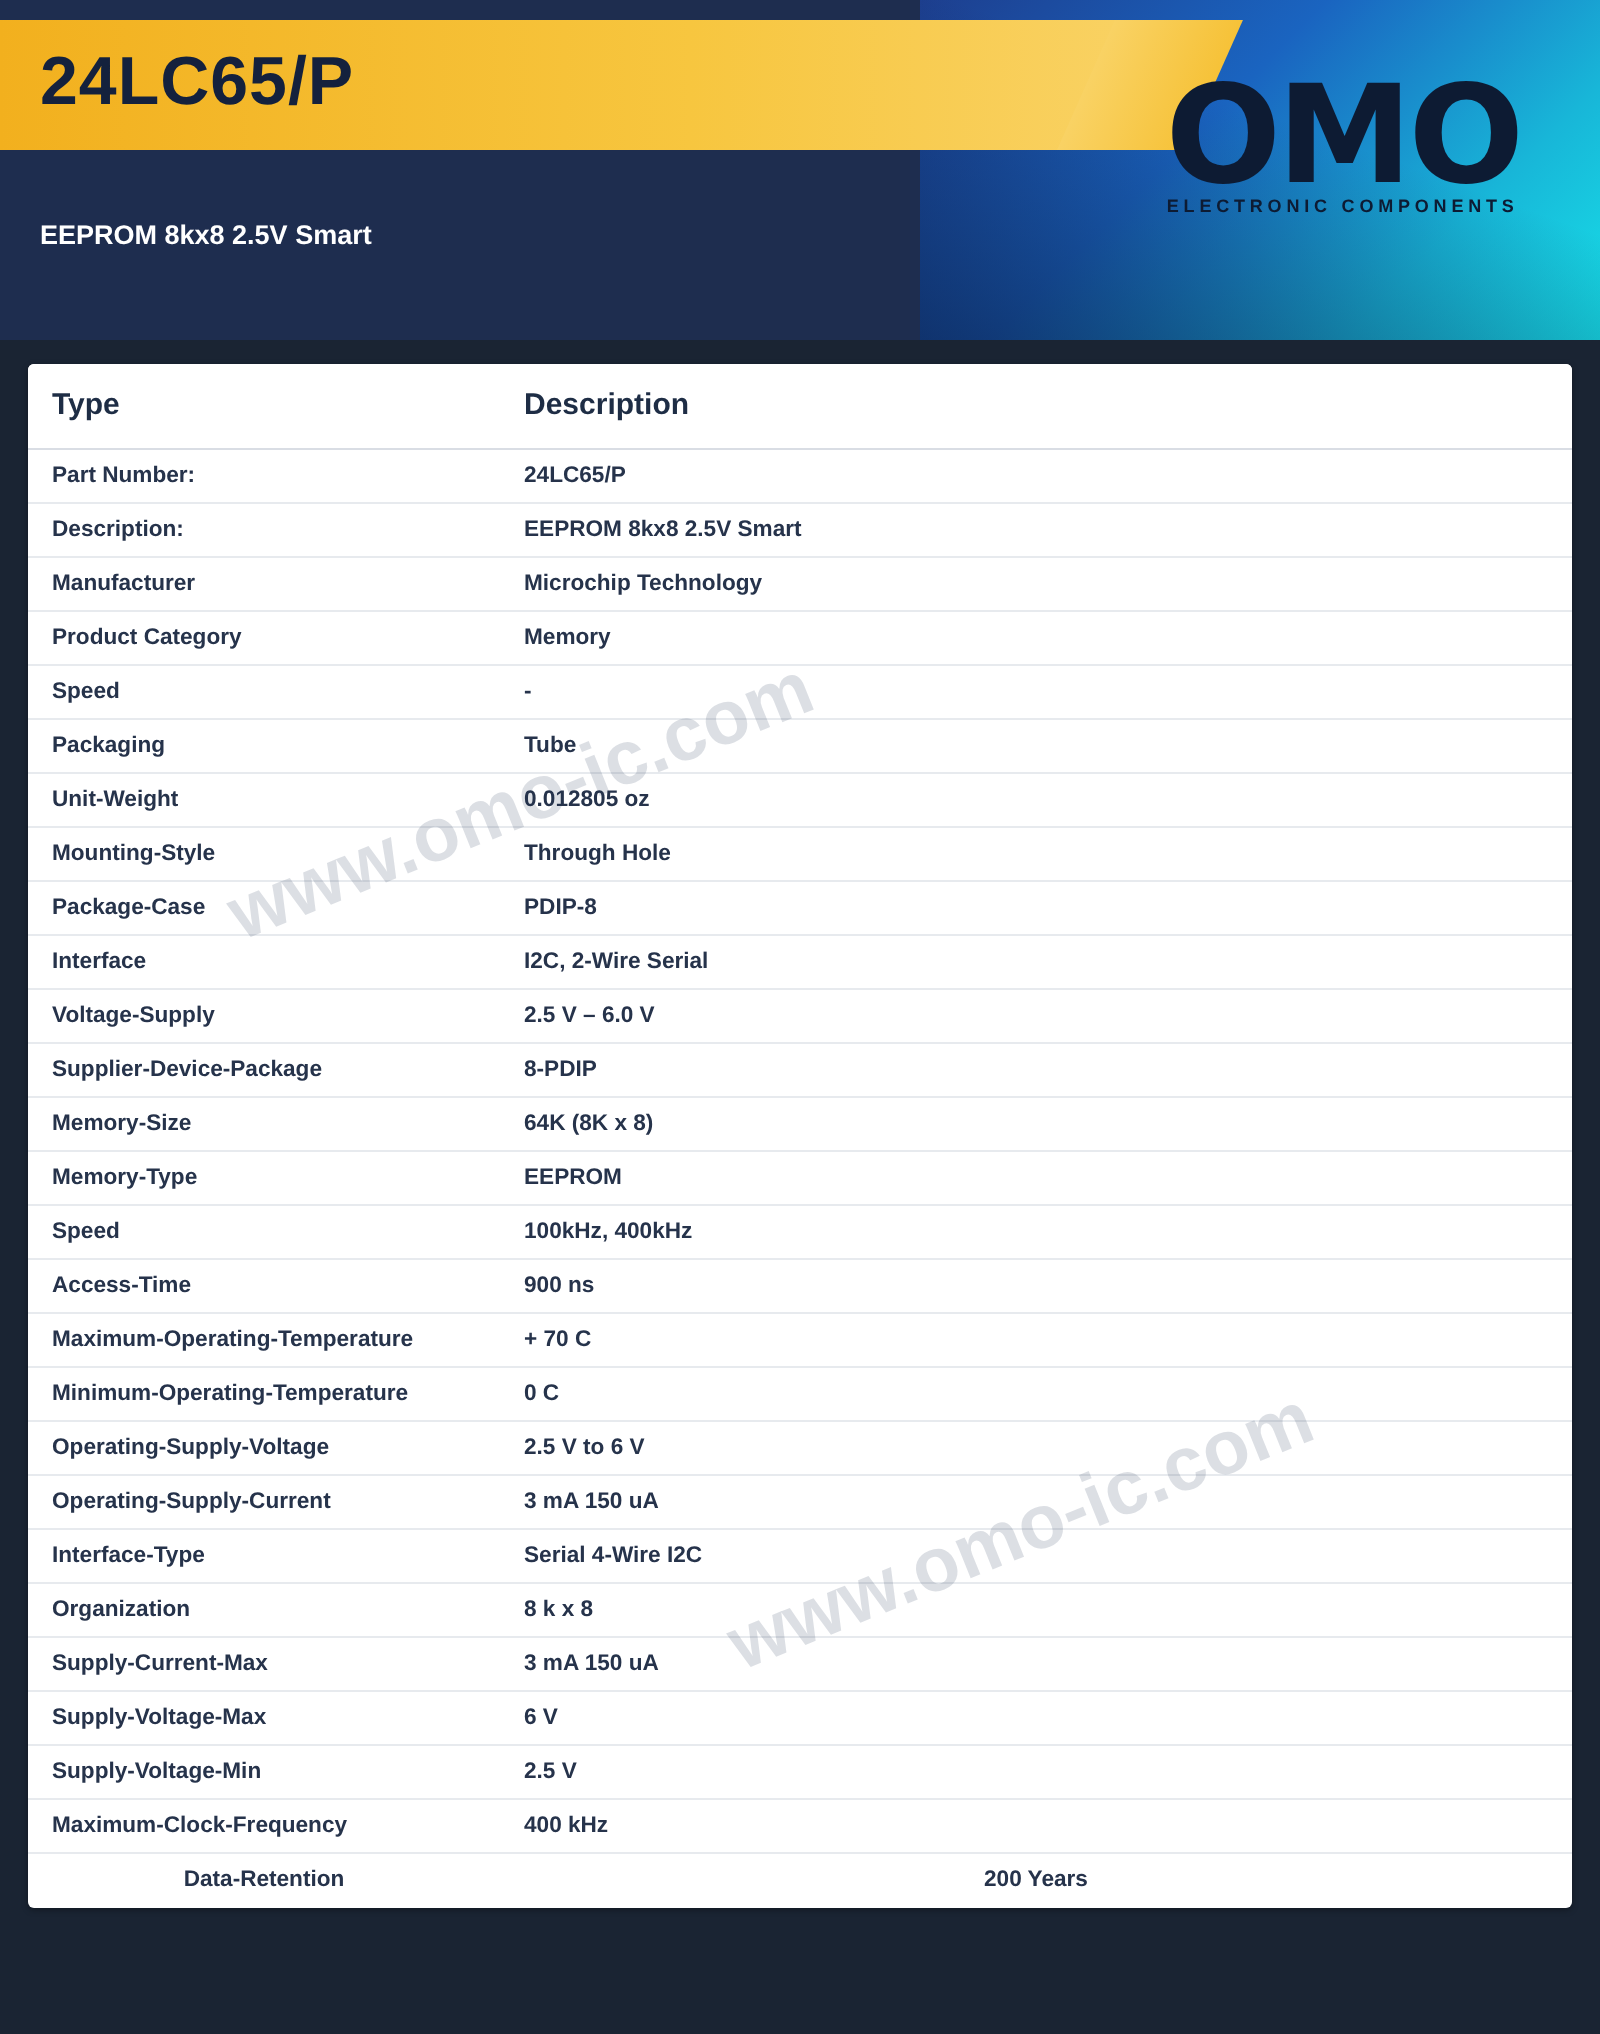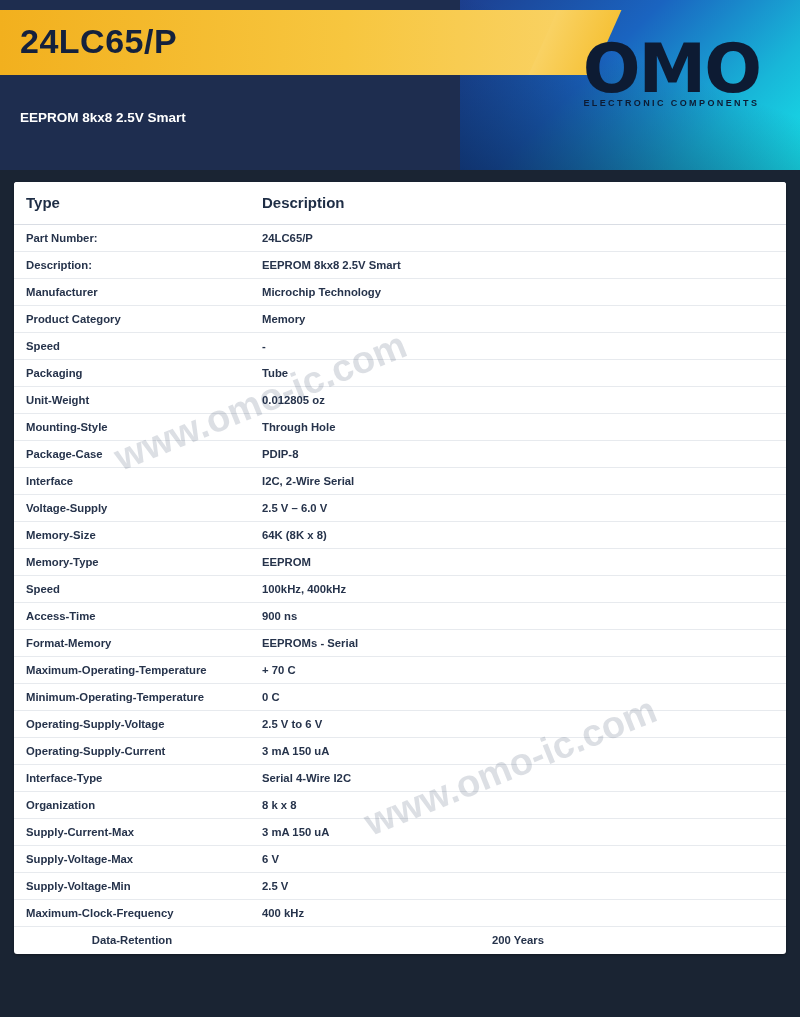--- a/index.html
+++ b/index.html
@@ -219,38 +219,38 @@
         </tr>
         <tr>
           <td class="key">Interface</td>
           <td class="val">I2C, 2-Wire Serial</td>
         </tr>
         <tr>
           <td class="key">Voltage-Supply</td>
           <td class="val">2.5 V – 6.0 V</td>
         </tr>
         <tr>
+          <td class="key">Supplier-Device-Package</td>
+          <td class="val">8-PDIP</td>
+        </tr>
+        <tr>
           <td class="key">Memory-Size</td>
           <td class="val">64K (8K x 8)</td>
         </tr>
         <tr>
           <td class="key">Memory-Type</td>
           <td class="val">EEPROM</td>
         </tr>
         <tr>
           <td class="key">Speed</td>
           <td class="val">100kHz, 400kHz</td>
         </tr>
         <tr>
           <td class="key">Access-Time</td>
           <td class="val">900 ns</td>
-        </tr>
-        <tr>
-          <td class="key">Format-Memory</td>
-          <td class="val">EEPROMs - Serial</td>
         </tr>
         <tr>
           <td class="key">Maximum-Operating-Temperature</td>
           <td class="val">+ 70 C</td>
         </tr>
         <tr>
           <td class="key">Minimum-Operating-Temperature</td>
           <td class="val">0 C</td>
         </tr>
         <tr>

